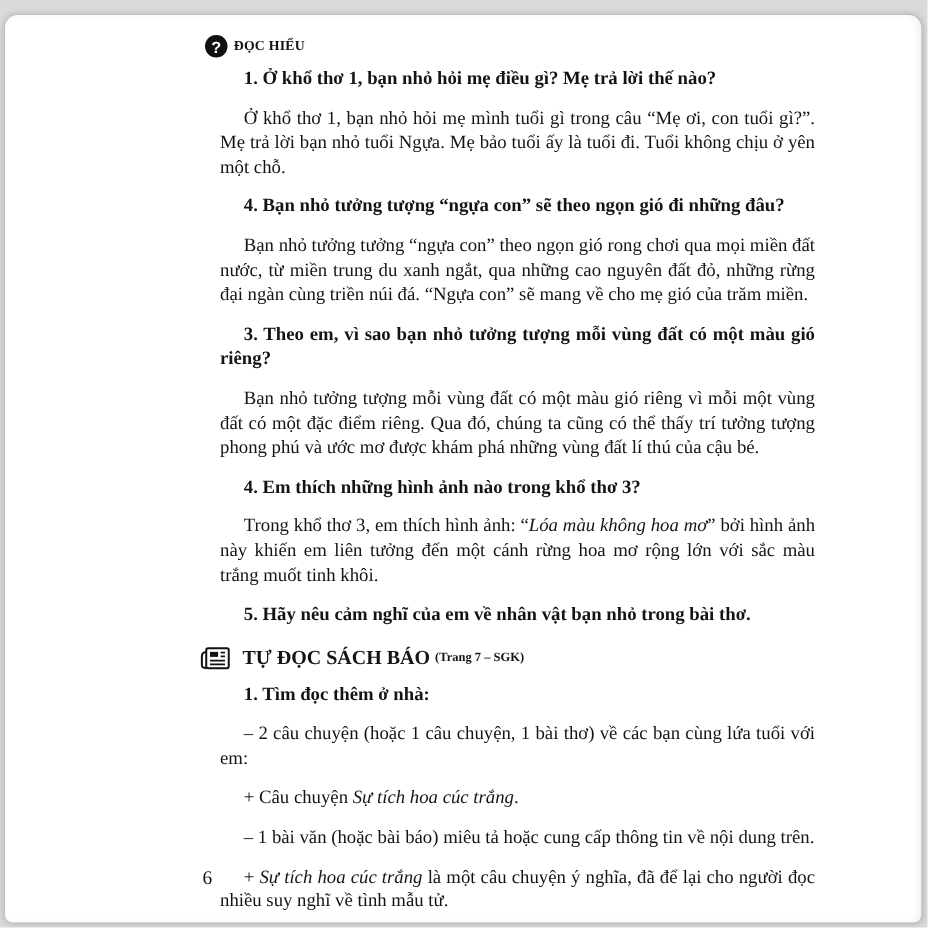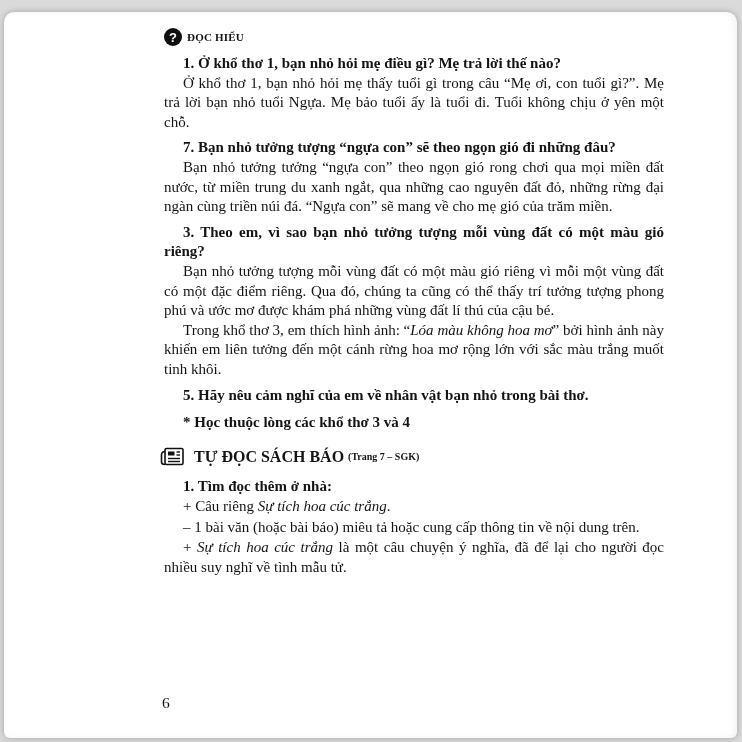--- a/index.html
+++ b/index.html
@@ -12,21 +12,21 @@
   .book-page{
     position:absolute;left:4px;top:12px;right:5px;bottom:4px;
     background:#ffffff;
     border-radius:10px 10px 6px 6px;
     box-shadow:0 0 6px rgba(0,0,0,0.25), inset -3px 0 6px rgba(0,0,0,0.05);
   }
   .content{
     position:absolute;left:160px;top:16px;width:500px;
     color:#141414;
   }
-  p{margin:0;font-size:15px;line-height:19.6px;text-align:justify;}
+  p{margin:12px;font-size:15px;line-height:19.6px;text-align:justify;}
   .q{font-weight:bold;text-indent:19px;margin-top:6px;}
   .a{text-indent:19px;}
   .li{text-indent:19px;margin-top:1px;}
   .note{font-weight:bold;text-indent:19px;margin-top:8px;}
   .hdr1{
     display:flex;align-items:center;margin:0 0 8px 0;
   }
   .hdr1 .title{font-weight:bold;font-size:11px;letter-spacing:.2px;}
   .qicon{
     width:18px;height:18px;border-radius:50%;
@@ -53,52 +53,53 @@
 
 <div class="book-page">
   <div class="content">
 
     <div class="hdr1">
       <span class="qicon">?</span>
       <span class="title">ĐỌC HIỂU</span>
     </div>
 
     <p class="q">1. Ở khổ thơ 1, bạn nhỏ hỏi mẹ điều gì? Mẹ trả lời thế nào?</p>
-    <p class="a">Ở khổ thơ 1, bạn nhỏ hỏi mẹ thấy tuổi gì trong câu “Mẹ ơi, con tuổi gì?”. Mẹ trả lời bạn nhỏ tuổi Ngựa. Mẹ bảo tuổi ấy là tuổi đi. Tuổi không chịu ở yên một chỗ.</p>
+    <p class="a">Ở khổ thơ 1, bạn nhỏ hỏi mẹ mình tuổi gì trong câu “Mẹ ơi, con tuổi gì?”. Mẹ trả lời bạn nhỏ tuổi Ngựa. Mẹ bảo tuổi ấy là tuổi đi. Tuổi không chịu ở yên một chỗ.</p>
 
-    <p class="q">7. Bạn nhỏ tưởng tượng “ngựa con” sẽ theo ngọn gió đi những đâu?</p>
+    <p class="q">4. Bạn nhỏ tưởng tượng “ngựa con” sẽ theo ngọn gió đi những đâu?</p>
     <p class="a">Bạn nhỏ tưởng tưởng “ngựa con” theo ngọn gió rong chơi qua mọi miền đất nước, từ miền trung du xanh ngắt, qua những cao nguyên đất đỏ, những rừng đại ngàn cùng triền núi đá. “Ngựa con” sẽ mang về cho mẹ gió của trăm miền.</p>
 
     <p class="q">3. Theo em, vì sao bạn nhỏ tưởng tượng mỗi vùng đất có một màu gió riêng?</p>
     <p class="a">Bạn nhỏ tưởng tượng mỗi vùng đất có một màu gió riêng vì mỗi một vùng đất có một đặc điểm riêng. Qua đó, chúng ta cũng có thể thấy trí tưởng tượng phong phú và ước mơ được khám phá những vùng đất lí thú của cậu bé.</p>
 
+    <p class="q">4. Em thích những hình ảnh nào trong khổ thơ 3?</p>
     <p class="a"><span>Trong khổ thơ 3, em thích hình ảnh: “</span><i>Lóa màu không hoa mơ</i><span>” bởi hình ảnh này khiến em liên tưởng đến một cánh rừng hoa mơ rộng lớn với sắc màu trắng muốt tinh khôi.</span></p>
 
     <p class="q">5. Hãy nêu cảm nghĩ của em về nhân vật bạn nhỏ trong bài thơ.</p>
 
-    <p class="note">* Học thuộc lòng các khổ thơ 3 và 4</p>
 
     <div class="hdr2">
       <span class="icon">
         <svg width="27" height="22" viewBox="0 0 27 22">
           <rect x="5" y="2.5" width="18" height="16" rx="1.5" fill="none" stroke="#111" stroke-width="1.6"></rect>
           <path d="M5 5.5 C2.5 5.5 1.5 7 1.5 9 L1.5 16 C1.5 17.5 2.8 18.5 5 18.5" fill="none" stroke="#111" stroke-width="1.6"></path>
           <rect x="8" y="5.5" width="6.5" height="4" fill="#111"></rect>
           <line x1="16.5" y1="6" x2="20" y2="6" stroke="#111" stroke-width="1.4"></line>
           <line x1="16.5" y1="9" x2="20" y2="9" stroke="#111" stroke-width="1.4"></line>
           <line x1="8" y1="12.5" x2="20" y2="12.5" stroke="#111" stroke-width="1.4"></line>
           <line x1="8" y1="15.5" x2="20" y2="15.5" stroke="#111" stroke-width="1.4"></line>
         </svg>
       </span>
       <span class="title">TỰ ĐỌC SÁCH BÁO</span>
       <span class="subtitle">(Trang 7 – SGK)</span>
     </div>
 
     <p class="q">1. Tìm đọc thêm ở nhà:</p>
 
-    <p class="li"><span>+ Câu riêng </span><i>Sự tích hoa cúc trắng</i><span>.</span></p>
+    <p class="li">– 2 câu chuyện (hoặc 1 câu chuyện, 1 bài thơ) về các bạn cùng lứa tuổi với em:</p>
+    <p class="li"><span>+ Câu chuyện </span><i>Sự tích hoa cúc trắng</i><span>.</span></p>
     <p class="li">– 1 bài văn (hoặc bài báo) miêu tả hoặc cung cấp thông tin về nội dung trên.</p>
     <p class="li"><span>+ </span><i>Sự tích hoa cúc trắng</i><span> là một câu chuyện ý nghĩa, đã để lại cho người đọc nhiều suy nghĩ về tình mẫu tử.</span></p>
 
   </div>
 
   <div class="pagenum">6</div>
 </div>
 
 </body></html>

